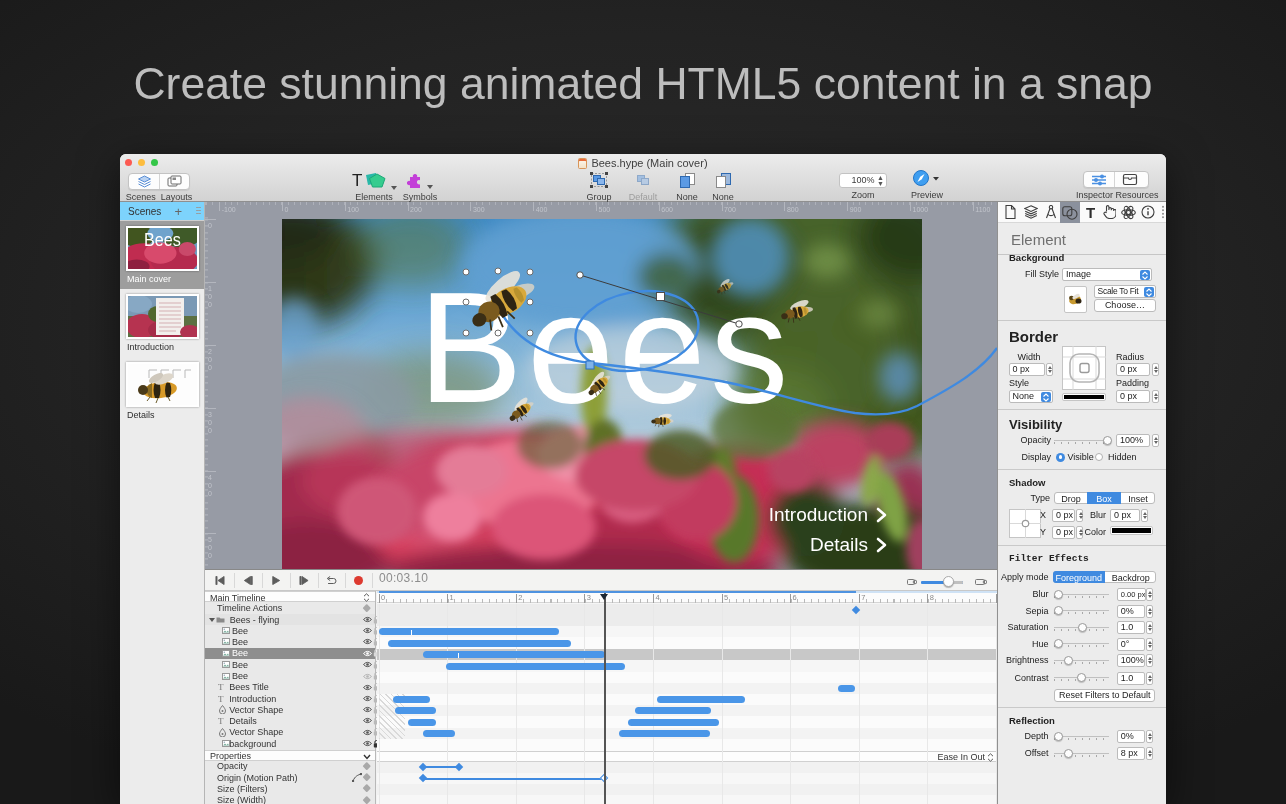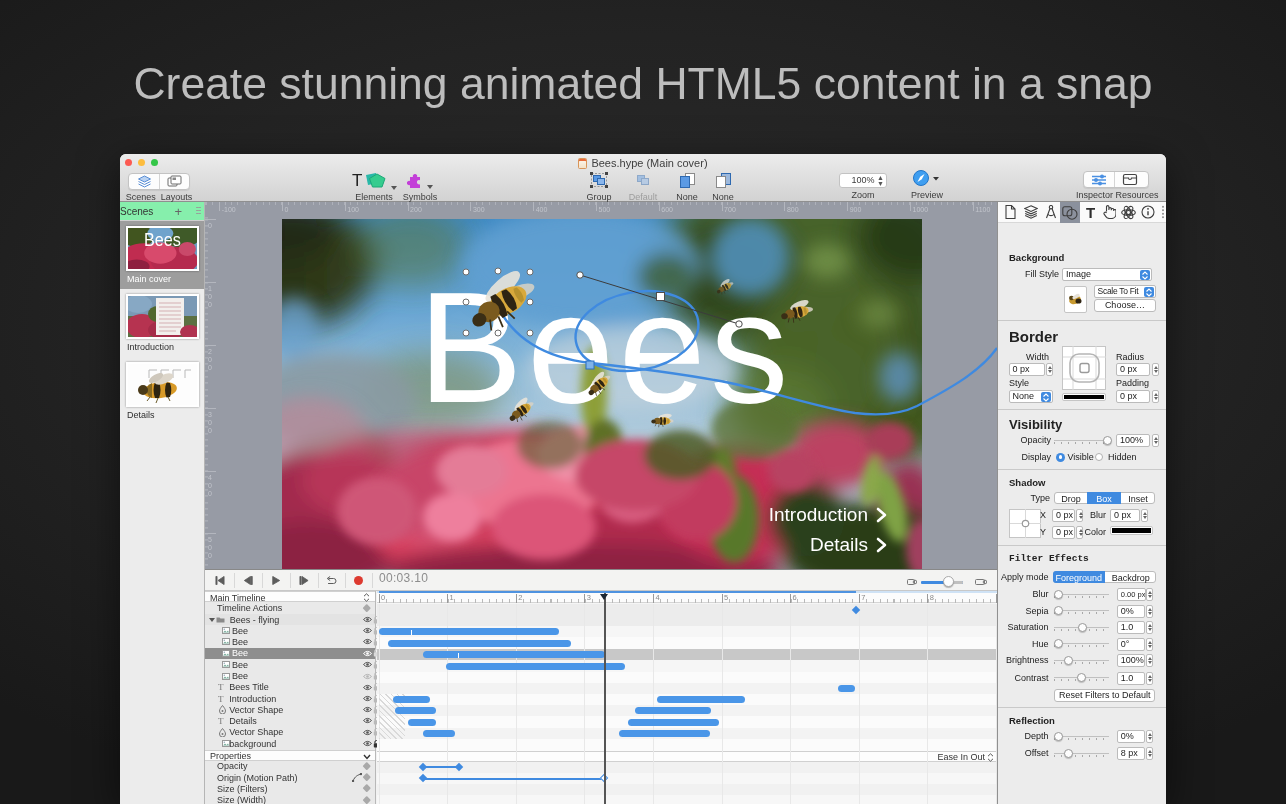--- a/index.html
+++ b/index.html
@@ -16,21 +16,21 @@
 #wtitle .doc { display:inline-block; width:9px; height:11px; background:linear-gradient(#fdf8f0,#f3e2c8); border:1px solid #d8955a; border-radius:1.5px; vertical-align:-2px; margin-right:4px; position:relative; box-shadow:inset 0 2px 0 #e86c3a; }
 .tbtn { position:absolute; text-align:center; font-size:9px; color:#3c3c3c; }
 .tbtn .lab { margin-top:2px; }
 .seg2 { display:flex; background:#fdfdfd; border:1px solid #c3c3c3; border-radius:4px; height:17px; box-shadow:0 1px 1px rgba(0,0,0,.08); }
 .seg2 > div { width:30px; display:flex; align-items:center; justify-content:center; }
 .seg2 > div + div { border-left:1px solid #d5d5d5; }
 .chev { display:inline-block; width:0; height:0; border-left:3.5px solid transparent; border-right:3.5px solid transparent; border-top:4px solid #555; vertical-align:middle; margin-left:3px; }
 
 
 #sidebar { position:absolute; left:0; top:48px; width:85px; bottom:0; background:#ececec; border-right:1px solid #b5b5b5; }
-#schead { height:19px; background:#86efac; border-bottom:1px solid #cfcfcf; font-size:10px; color:#333; line-height:19px; padding-left:0; position:relative; }
+#schead { height:19px; background:#7dd3fc; border-bottom:1px solid #cfcfcf; font-size:10px; color:#333; line-height:19px; padding-left:8px; position:relative; }
 #schead .plus { position:absolute; right:22px; top:0; font-size:13px; color:#666; }
 #schead .grip { position:absolute; right:3px; top:4px; color:#999; font-size:7px; line-height:4px; }
 .scitem { position:relative; padding:5px 6px 3px; }
 .scitem.sel { background:#9d9d9d; }
 .scthumb { width:73px; height:45px; background:#fff; border:2px solid #fff; box-shadow:0 0 2px rgba(0,0,0,.4); overflow:hidden; position:relative; }
 .sclab { font-size:9px; color:#2e2e2e; margin:3px 0 2px 1px; }
 .scitem.sel .sclab { color:#fff; }
 
 
 #canvas { position:absolute; left:85px; top:48px; width:792px; height:367px; background:#979ba5; overflow:hidden; }
@@ -847,39 +847,40 @@
           <ellipse cx="7.5" cy="7.5" rx="6.8" ry="2.8" transform="rotate(60 7.5 7.5)" fill="none" stroke="#3e3e3e" stroke-width="1.1"></ellipse>
           <ellipse cx="7.5" cy="7.5" rx="6.8" ry="2.8" transform="rotate(-60 7.5 7.5)" fill="none" stroke="#3e3e3e" stroke-width="1.1"></ellipse>
         </svg>
 <svg width="14" height="14" viewBox="0 0 14 14" style="position:absolute;left:143px;top:3px;">
           <circle cx="7" cy="7" r="6" fill="none" stroke="#3e3e3e" stroke-width="1.1"></circle>
           <path d="M7 6.2 v4" stroke="#3e3e3e" stroke-width="1.4"></path>
           <circle cx="7" cy="3.8" r="0.9" fill="#3e3e3e"></circle>
         </svg>
 <div style="position:absolute;left:164px;top:3px;width:2px;height:14px;background-image:radial-gradient(circle,#9a9a9a 0.9px,transparent 1.1px);background-size:2px 3.5px;"></div>
 </div>
+<div id="ielement">Element</div>
 <div style="position:absolute;left:11px;top:50px;font-weight:bold;font-size:9.5px;color:#222;">Background</div>
 <div class="ilab" style="left:1px;top:67px;width:60px;font-size:9px;">Fill Style</div>
 <div class="ibox" style="left:64px;top:66px;width:90px;">Image<span style="position:absolute;right:1px;top:1px;width:10px;height:10px;background:#3f8ae0;border-radius:2px;"></span><svg width="8" height="9" viewBox="0 0 8 9" style="position:absolute;right:2px;top:2px;">
           <path d="M1.5 3.5 L4 1 L6.5 3.5 M1.5 5.5 L4 8 L6.5 5.5" fill="none" stroke="#fff" stroke-width="1.1"></path>
         </svg></div>
 <div style="position:absolute;left:66px;top:84px;width:23px;height:27px;background:#fff;border:1px solid #c5c5c5;border-radius:2px;"></div>
 <svg width="15" height="13" viewBox="0 0 15 13" style="position:absolute;left:70px;top:91px;">
         <ellipse cx="7" cy="7" rx="6" ry="4" fill="#c89a30" transform="rotate(-18 7 7)"></ellipse>
         <ellipse cx="3.5" cy="5" rx="2.5" ry="2.2" fill="#5a4516"></ellipse>
         <ellipse cx="10.5" cy="8" rx="3" ry="2.6" fill="#2e2413"></ellipse>
         <ellipse cx="8" cy="3.5" rx="4" ry="1.8" fill="#e7e2d8" transform="rotate(-30 8 3.5)"></ellipse>
       </svg>
 <div class="ibox" style="left:95.6px;top:83px;width:62.6px;letter-spacing:-0.3px;font-size:8.5px;">Scale To Fit<span style="position:absolute;right:1px;top:1px;width:10px;height:10px;background:#3f8ae0;border-radius:2px;"></span><svg width="8" height="9" viewBox="0 0 8 9" style="position:absolute;right:2px;top:2px;">
           <path d="M1.5 3.5 L4 1 L6.5 3.5 M1.5 5.5 L4 8 L6.5 5.5" fill="none" stroke="#fff" stroke-width="1.1"></path>
         </svg></div>
 <div class="ibox" style="left:95.6px;top:97.4px;width:62.6px;text-align:center;padding-left:0;border-radius:3px;">Choose…</div>
 <div style="position:absolute;left:0;top:118px;width:169px;height:1px;background:#c9c9c9;"></div>
 <div style="position:absolute;left:11px;top:126px;font-weight:bold;font-size:15px;color:#222;">Border</div>
-<div class="ilab" style="left:11px;top:150px;width:40px;text-align:right;font-size:9px;">Width</div>
+<div class="ilab" style="left:11px;top:150px;width:40px;text-align:center;font-size:9px;">Width</div>
 <div class="ibox" style="left:10.5px;top:161.4px;width:36px;">0 px</div>
 <div class="istep" style="left:48.0px;top:161.4px;"></div>
 <div class="ilab" style="left:118px;top:150px;width:40px;text-align:left;font-size:9px;">Radius</div>
 <div class="ibox" style="left:117.9px;top:161.4px;width:34.5px;">0 px</div>
 <div class="istep" style="left:153.9px;top:161.4px;"></div>
 <div style="position:absolute;left:64.2px;top:143.5px;width:43.5px;height:44.7px;background:#fff;border:1px solid #c5c5c5;"></div>
 <svg width="43" height="44" viewBox="0 0 43 44" style="position:absolute;left:64.5px;top:144px;">
         <g stroke="#d9d9d9" stroke-width="1" fill="none">
           <line x1="10" y1="0" x2="10" y2="44"></line>
           <line x1="33" y1="0" x2="33" y2="44"></line>

